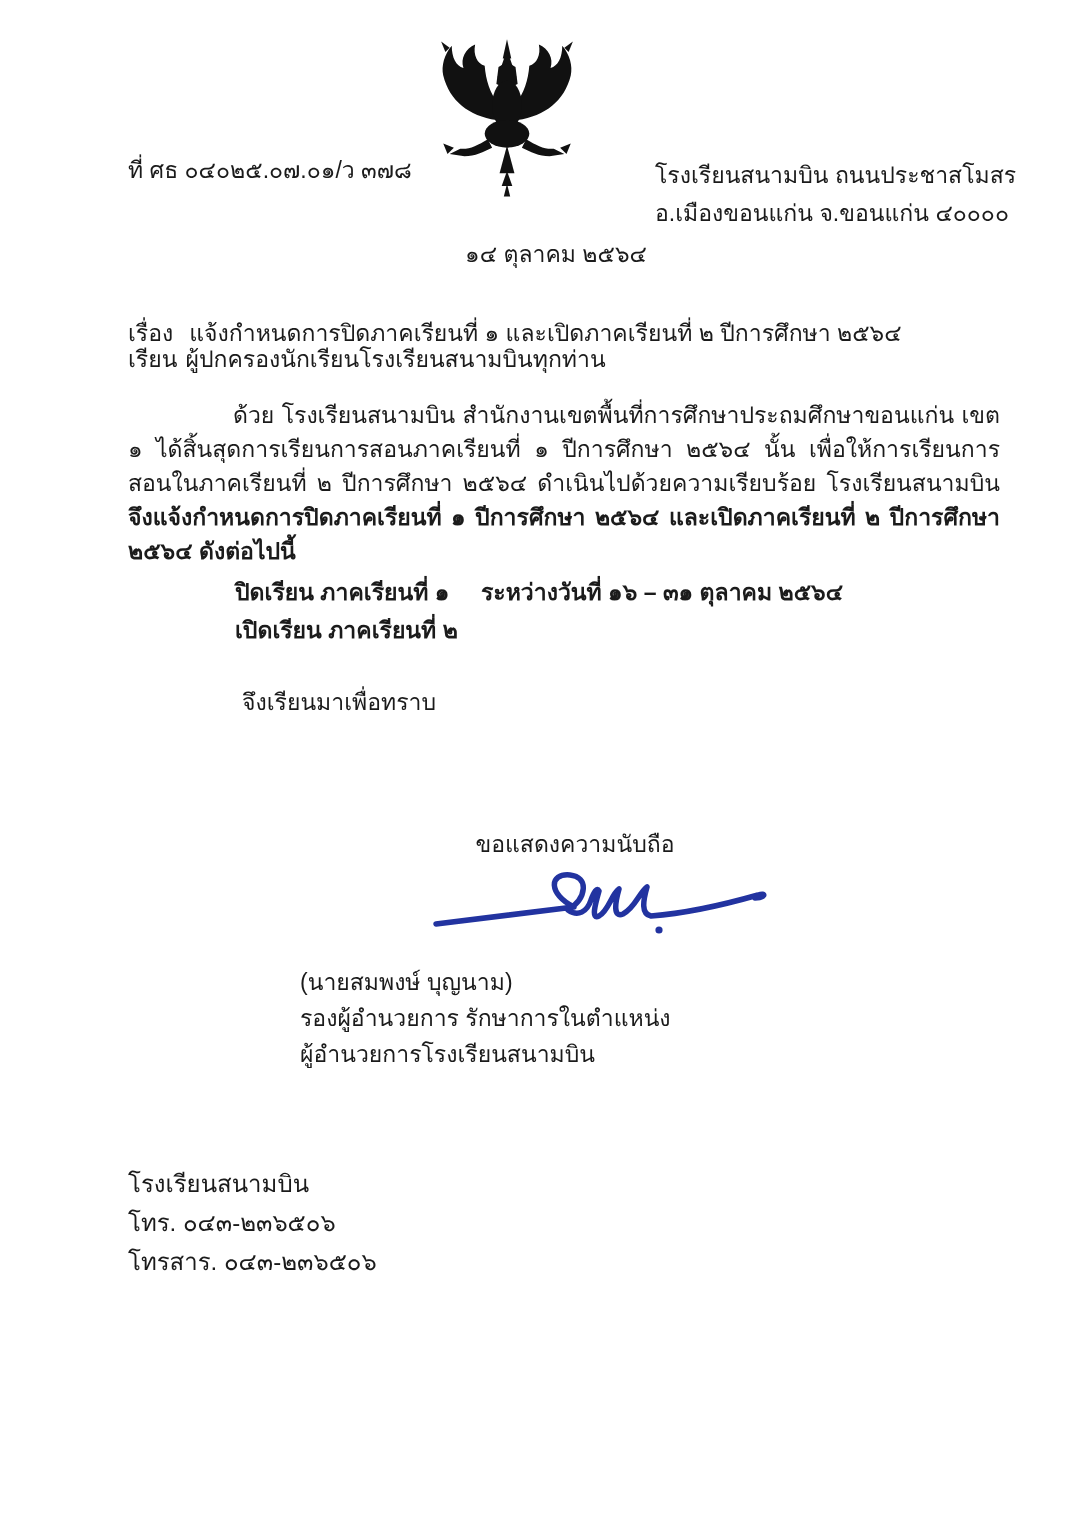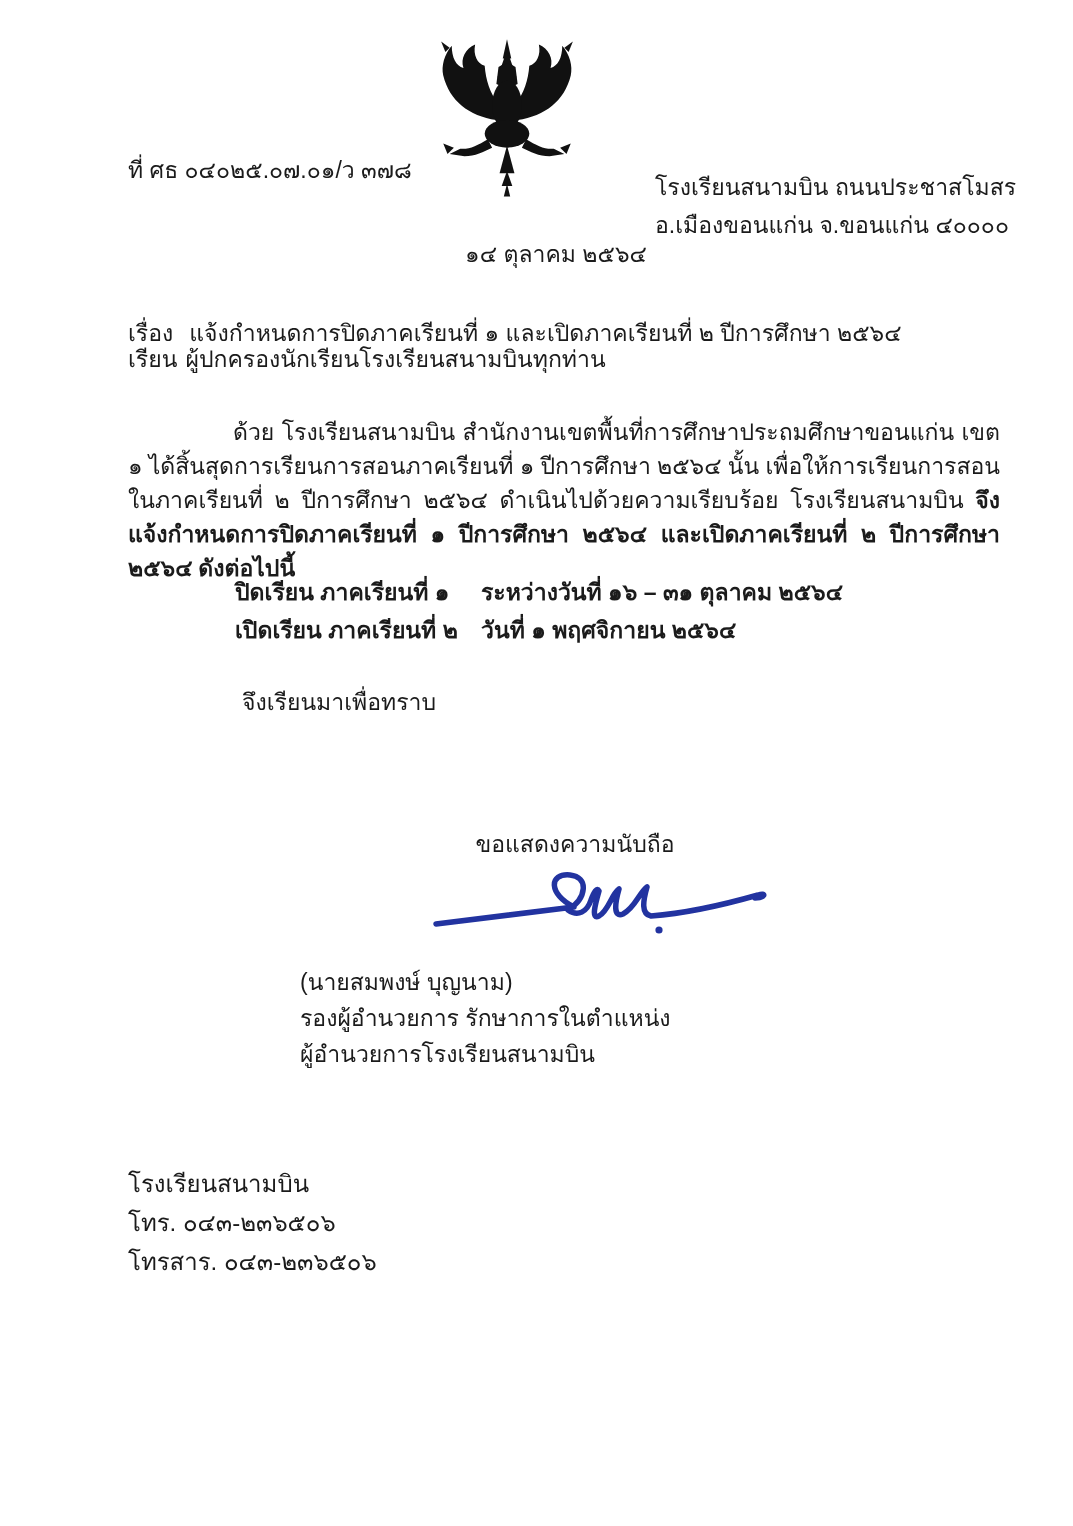--- a/index.html
+++ b/index.html
@@ -8,30 +8,30 @@
     width:1073px; height:1526px; position:relative;
     font-family:"Liberation Sans","DejaVu Sans",sans-serif;
     color:#1b1b1b;
   }
   .abs { position:absolute; }
   .t { font-size:23px; line-height:1.25; white-space:nowrap; }
   .b { font-weight:bold; }
 
   .ref-no        { left:128px; top:156px; }
   .emblem       { left:422px; top:34px; width:170px; height:172px; }
-  .sender-block { left:655px; top:168px; width:345px; text-align:left; line-height:38px; }
+  .sender-block { left:655px; top:156px; width:345px; text-align:left; line-height:38px; }
   .date-line    { left:96px;  top:240px; width:920px; text-align:center; }
 
   .subject-line { left:128px; top:290px; display:flex; gap:16px;margin-top:29px; }
   .to-line      { left:128px; top:345px; display:flex; gap:8px; }
 
   .body-par {
-    left:128px; top:416px; width:872px;
+    left:128px; top:398px; width:872px;
     font-size:23px; line-height:34px;
-    text-indent:105px; white-space:normal; text-align:justify;font-family:Liberation Serif, serif;
+    text-indent:105px; white-space:normal; text-align:justify;
   }
 
   .schedule { left:235px; top:578px; }
   .schedule-row { display:flex; margin-bottom:9px;font-weight:bold; }
   .schedule-label { width:228px; }
   .schedule-value { padding-left:18px; }
 
   .closing-line { left:242px; top:688px; }
 
   .signoff-block { left:300px; top:830px; width:550px; text-align:center; }
@@ -103,21 +103,20 @@
     <span>ด้วย  โรงเรียนสนามบิน  สำนักงานเขตพื้นที่การศึกษาประถมศึกษาขอนแก่น เขต ๑  ได้สิ้นสุดการเรียนการสอนภาคเรียนที่ ๑  ปีการศึกษา ๒๕๖๔  นั้น  เพื่อให้การเรียนการสอนในภาคเรียนที่ ๒ ปีการศึกษา ๒๕๖๔ ดำเนินไปด้วยความเรียบร้อย  โรงเรียนสนามบิน </span><span class="b">จึงแจ้งกำหนดการปิดภาคเรียนที่ ๑ ปีการศึกษา ๒๕๖๔ และเปิดภาคเรียนที่ ๒ ปีการศึกษา ๒๕๖๔ ดังต่อไปนี้</span>
   </div>
 
   <div class="abs t schedule">
     <div class="schedule-row">
       <span class="schedule-label">ปิดเรียน  ภาคเรียนที่ ๑</span>
       <span class="schedule-value">ระหว่างวันที่ ๑๖ – ๓๑  ตุลาคม ๒๕๖๔</span>
     </div>
     <div class="schedule-row">
       <span class="schedule-label">เปิดเรียน ภาคเรียนที่ ๒</span>
-      <span class="schedule-value">วันที่ ๑ พฤศจิกายน  ๒๕๖๔</span>
     </div>
   </div>
 
   <div class="abs t closing-line">จึงเรียนมาเพื่อทราบ</div>
 
   <div class="abs t signoff-block">ขอแสดงความนับถือ</div>
 
   <div class="abs signature-svg">
     <svg viewBox="0 0 352 78" width="352" height="78" aria-hidden="true">
       <path d="M8,60 C62,53 112,47 146,43 C120,30 121,9 142,11 C161,13 159,34 140,46 C150,53 159,48 163,36 C166,28 169,23 171,27 C167,41 163,56 171,52 C181,46 183,31 191,25 C187,39 185,54 195,50 C207,44 211,29 219,23 C215,37 213,50 223,52 C262,49 302,39 330,31 C339,28 337,34 327,34" fill="none" stroke="#2233a0" stroke-width="5.5" stroke-linecap="round" stroke-linejoin="round"></path>

